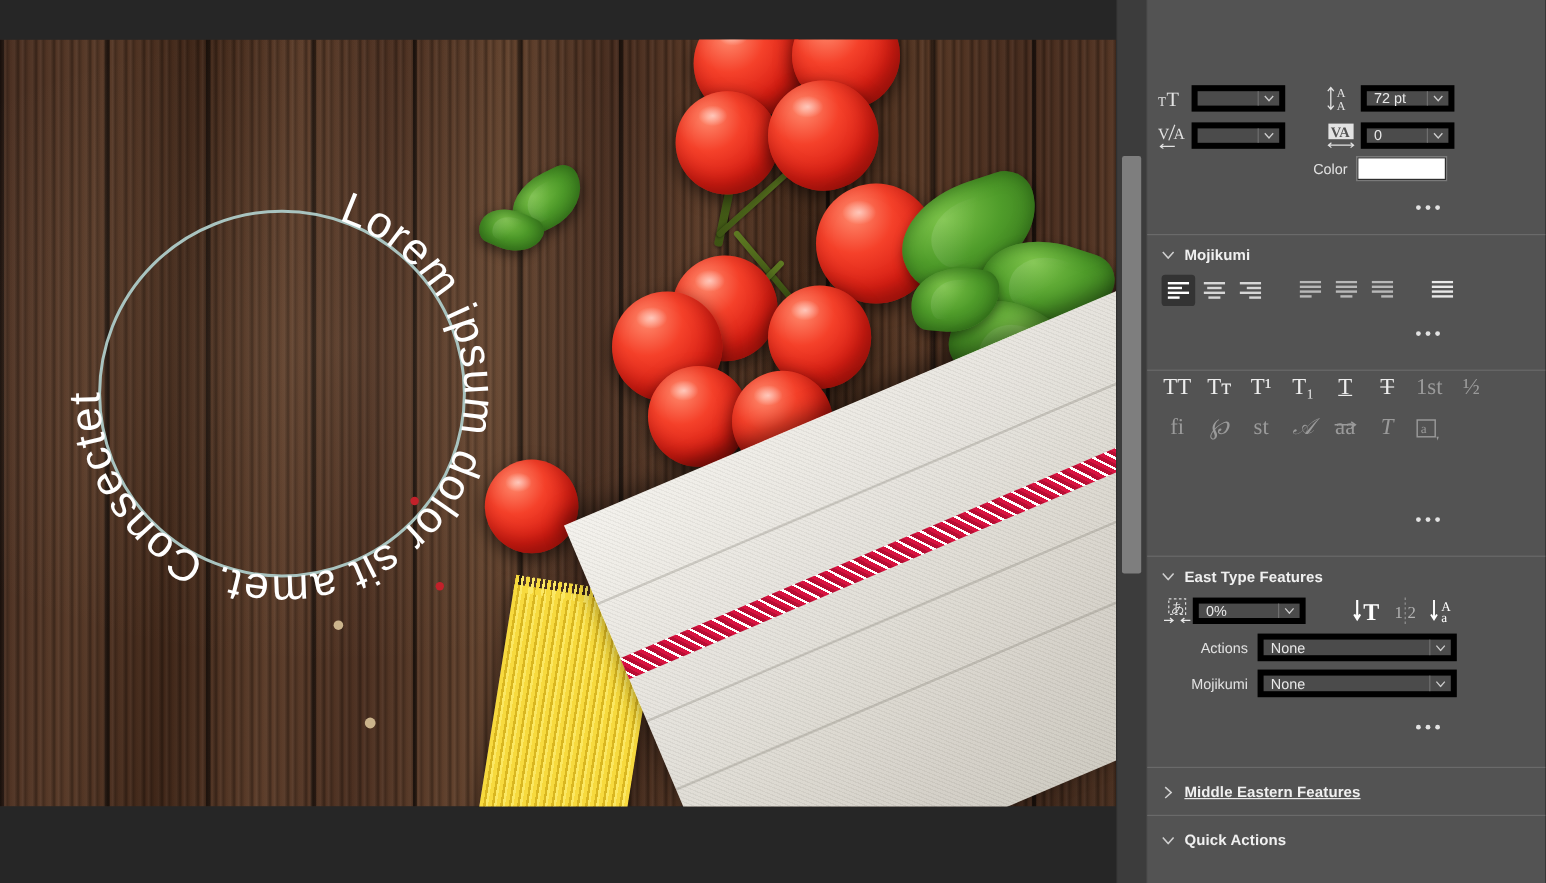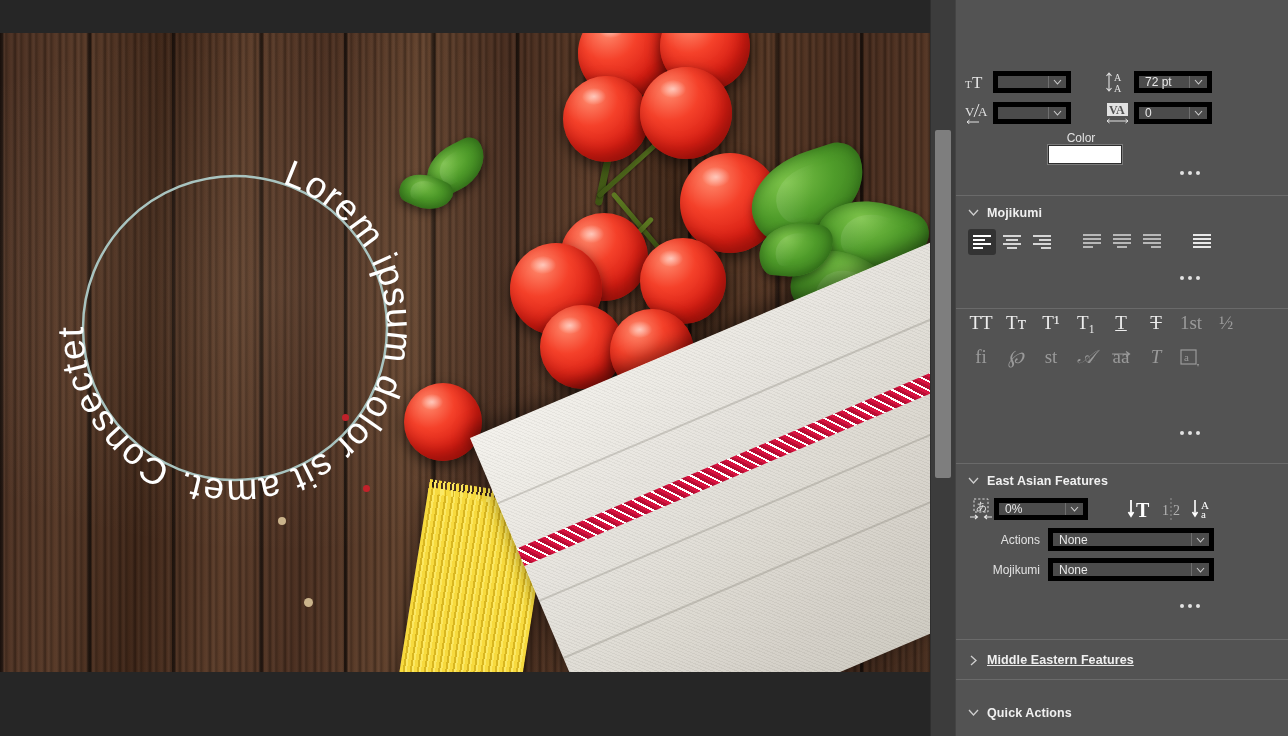--- a/index.html
+++ b/index.html
@@ -407,21 +407,21 @@
         <span class="field metric-field">
           <span class="val">0</span>
           <span class="drop">
             <svg width="9" height="6" viewBox="0 0 9 6">
                 <path d="M1 1 L4.5 5 L8 1" stroke="#cccccc" stroke-width="1.1" fill="none"></path>
               </svg>
           </span>
         </span>
       </div>
 
-      <div class="color-row" style="left:9px; top:131px; width:240px;flex-direction:column;">
+      <div class="color-row" style="left:9px; top:131px; width:240px;">
         <span class="color-label">Color</span>
         <span id="color-swatch"></span>
       </div>
 
       <div class="ellipsis" style="top:171px; right:88px;">
         <i></i>
           <i></i>
           <i></i>
       </div>
     </div>
@@ -571,21 +571,21 @@
       </div>
     </div>
 
     <div class="section" style="height:176px;">
       <div class="sec-head">
         <span class="chev">
           <svg width="11" height="7" viewBox="0 0 11 7">
               <path d="M1 1 L5.5 6 L10 1" stroke="#cfcfcf" stroke-width="1.3" fill="none"></path>
             </svg>
         </span>
-        <span>East Asian Features</span>
+        <span>East Type Features</span>
       </div>
 
       <div class="row" style="padding-left:12px; align-items:center;">
         <span class="metric-icon" style="width:26px;">
           <svg width="24" height="24" viewBox="0 0 24 24">
             <rect x="5" y="2" width="14" height="13" fill="none" stroke="#dcdcdc" stroke-width="1" stroke-dasharray="2.2 2"></rect>
             <text x="7" y="13" font-family="'Liberation Sans', sans-serif" font-size="11" fill="#e8e8e8">あ</text>
             <path d="M1 20 L8 20 M6 18 L8.5 20 L6 22 M23 20 L16 20 M18 18 L15.5 20 L18 22" stroke="#e8e8e8" stroke-width="1.1" fill="none"></path>
           </svg>
         </span>
@@ -658,21 +658,21 @@
         <span class="chev">
           <svg width="7" height="11" viewBox="0 0 7 11">
               <path d="M1 1 L6 5.5 L1 10" stroke="#cfcfcf" stroke-width="1.3" fill="none"></path>
             </svg>
         </span>
         <span>Middle Eastern Features</span>
       </div>
     </div>
 
     <div class="section" style="border-bottom:none;">
-      <div class="sec-head" style="height:40px;align-items:flex-end;">
+      <div class="sec-head" style="height:40px;">
         <span class="chev">
           <svg width="11" height="7" viewBox="0 0 11 7">
               <path d="M1 1 L5.5 6 L10 1" stroke="#cfcfcf" stroke-width="1.3" fill="none"></path>
             </svg>
         </span>
         <span>Quick Actions</span>
       </div>
       <div id="quick-actions-body"></div>
     </div>
 

